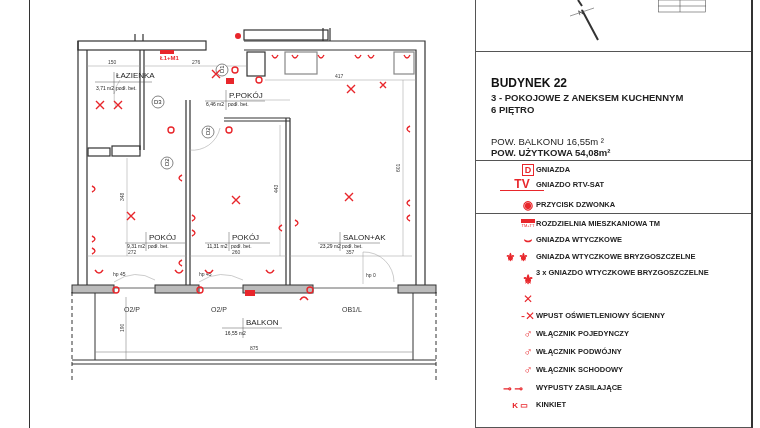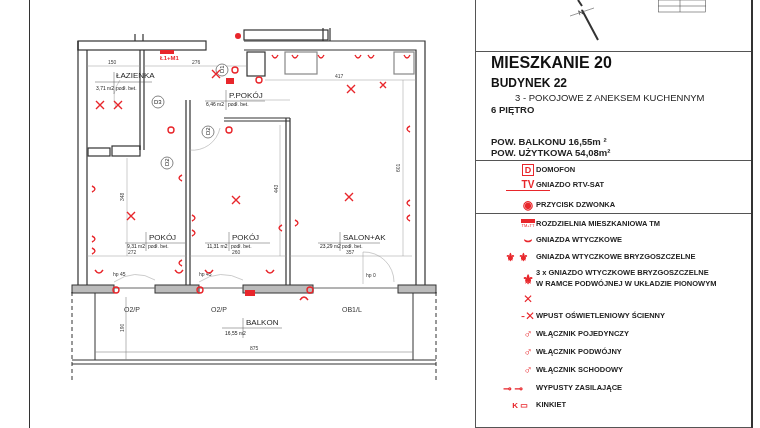--- a/index.html
+++ b/index.html
@@ -5,24 +5,24 @@
   html,body{margin:0;padding:0;background:#fff;}
   body{width:760px;height:428px;position:relative;overflow:hidden;font-family:"Liberation Sans",sans-serif;color:#222;}
   .sheet{position:absolute;left:0;top:0;width:760px;height:428px;}
   .frame-left{position:absolute;left:29px;top:0;width:1px;height:428px;background:#333;}
   .frame-right{position:absolute;left:475px;top:0;width:1px;height:428px;background:#555;}
   .frame-right2{position:absolute;left:751px;top:0;width:2px;height:428px;background:#333;}
   .legend-panel{position:absolute;left:476px;top:0;width:275px;height:428px;}
   .hline{position:absolute;left:476px;height:1px;background:#555;width:275px;}
   .title{position:absolute;left:491px;top:54px;font-size:16px;font-weight:bold;color:#111;}
   .sub1{position:absolute;left:491px;top:76px;font-size:12px;font-weight:bold;color:#111;}
-  .sub2{position:absolute;left:491px;top:92px;font-size:9.5px;font-weight:normal;color:#222;margin-left:24px;}
+  .sub2{position:absolute;left:491px;top:92px;font-size:9.5px;font-weight:bold;color:#222;}
   .sub3{position:absolute;left:491px;top:104px;font-size:9.5px;font-weight:bold;color:#222;}
   .pow1{position:absolute;left:491px;top:123px;font-size:9.5px;font-weight:bold;color:#222;margin-top:24px;}
-  .pow2{position:absolute;left:491px;top:136px;font-size:9.5px;font-weight:bold;color:#222;}
+  .pow2{position:absolute;left:491px;top:136px;font-size:9.5px;font-weight:normal;color:#222;}
   .lg-item{position:absolute;left:480px;width:270px;height:14px;display:flex;align-items:center;}
   .lg-icon{position:absolute;width:44px;display:flex;justify-content:center;align-items:center;color:#e8262b;font-weight:bold;font-size:10px;}
   .lg-label{position:absolute;left:56px;font-size:7.5px;font-weight:bold;color:#222;white-space:nowrap;line-height:10px;}
   .plan{position:absolute;left:0;top:0;}
   .plan text{font-family:"Liberation Sans",sans-serif;}
 </style>
 </head>
 <body>
 
 <div class="sheet">
@@ -197,36 +197,35 @@
       <path d="M12 0 L16 6 M16 10 L32 40" stroke="#333" stroke-width="2" fill="none"></path>
       <path d="M4 16 L28 8" stroke="#555" stroke-width="0.6"></path>
       <text x="12" y="15" font-size="7" fill="#333" transform="rotate(-20 14 12)">N</text>
     </svg>
     <svg style="position:absolute;left:182px;top:0" width="48" height="14">
       <rect x="0.5" y="0" width="47" height="12" fill="none" stroke="#555" stroke-width="0.6"></rect>
       <path d="M0 6 L48 6 M22 0 L22 12" stroke="#555" stroke-width="0.6"></path>
     </svg>
   </div>
   <div class="hline" style="top:51px"></div>
-  <div class="title">MIESZKANIE 20</div>
   <div class="sub1">BUDYNEK 22</div>
   <div class="sub2">3 - POKOJOWE Z ANEKSEM KUCHENNYM</div>
   <div class="sub3">6 PIĘTRO</div>
   <div class="pow1">POW. UŻYTKOWA 54,08m²</div>
   <div class="pow2">POW. BALKONU 16,55m ²</div>
   <div class="hline" style="top:160px"></div>
 
   <div class="lg-item" style="top:163px">
     <span class="lg-icon" style="left:26px">
         <span style="border:1.2px solid #e8262b;font-size:9px;padding:0 2px;line-height:10px">D</span>
       </span>
-    <span class="lg-label">DOMOFON</span>
+    <span class="lg-label">GNIAZDA</span>
   </div>
   <div class="lg-item" style="top:178px">
-    <span class="lg-icon" style="left:26px;font-size:10px;border-bottom:1.5px solid #e8262b;line-height:11px">TV</span>
+    <span class="lg-icon" style="left:20px;font-size:12px;border-bottom:1.5px solid #e8262b;line-height:11px">TV</span>
     <span class="lg-label">GNIAZDO RTV-SAT</span>
   </div>
   <div class="lg-item" style="top:198px">
     <span class="lg-icon" style="left:26px;font-size:12px">◉</span>
     <span class="lg-label">PRZYCISK DZWONKA</span>
   </div>
   <div class="hline" style="top:213px"></div>
 
   <div class="lg-item" style="top:217px">
     <span class="lg-icon" style="left:26px;flex-direction:column;line-height:6px">
@@ -239,21 +238,20 @@
     <span class="lg-icon" style="left:26px;font-size:13px">⌣</span>
     <span class="lg-label">GNIAZDA WTYCZKOWE</span>
   </div>
   <div class="lg-item" style="top:250px">
     <span class="lg-icon" style="left:12px;width:50px;font-size:11px">⚜ ⚜</span>
     <span class="lg-label">GNIAZDA WTYCZKOWE BRYZGOSZCZELNE</span>
   </div>
   <div class="lg-item" style="top:268px;height:22px">
     <span class="lg-icon" style="left:26px;font-size:13px">⚜</span>
     <span class="lg-label" style="top:0">3 x GNIAZDO WTYCZKOWE BRYZGOSZCZELNE</span>
-    <span class="lg-label" style="top:11px">W RAMCE PODWÓJNEJ W UKŁADZIE PIONOWYM</span>
   </div>
   <div class="lg-item" style="top:292px">
     <span class="lg-icon" style="left:26px;font-size:12px;font-weight:normal">✕</span>
   </div>
   <div class="lg-item" style="top:309px">
     <span class="lg-icon" style="left:26px;font-size:12px;font-weight:normal">-✕</span>
     <span class="lg-label">WPUST OŚWIETLENIOWY ŚCIENNY</span>
   </div>
   <div class="lg-item" style="top:327px">
     <span class="lg-icon" style="left:26px;font-size:12px;font-weight:normal">♂</span>

